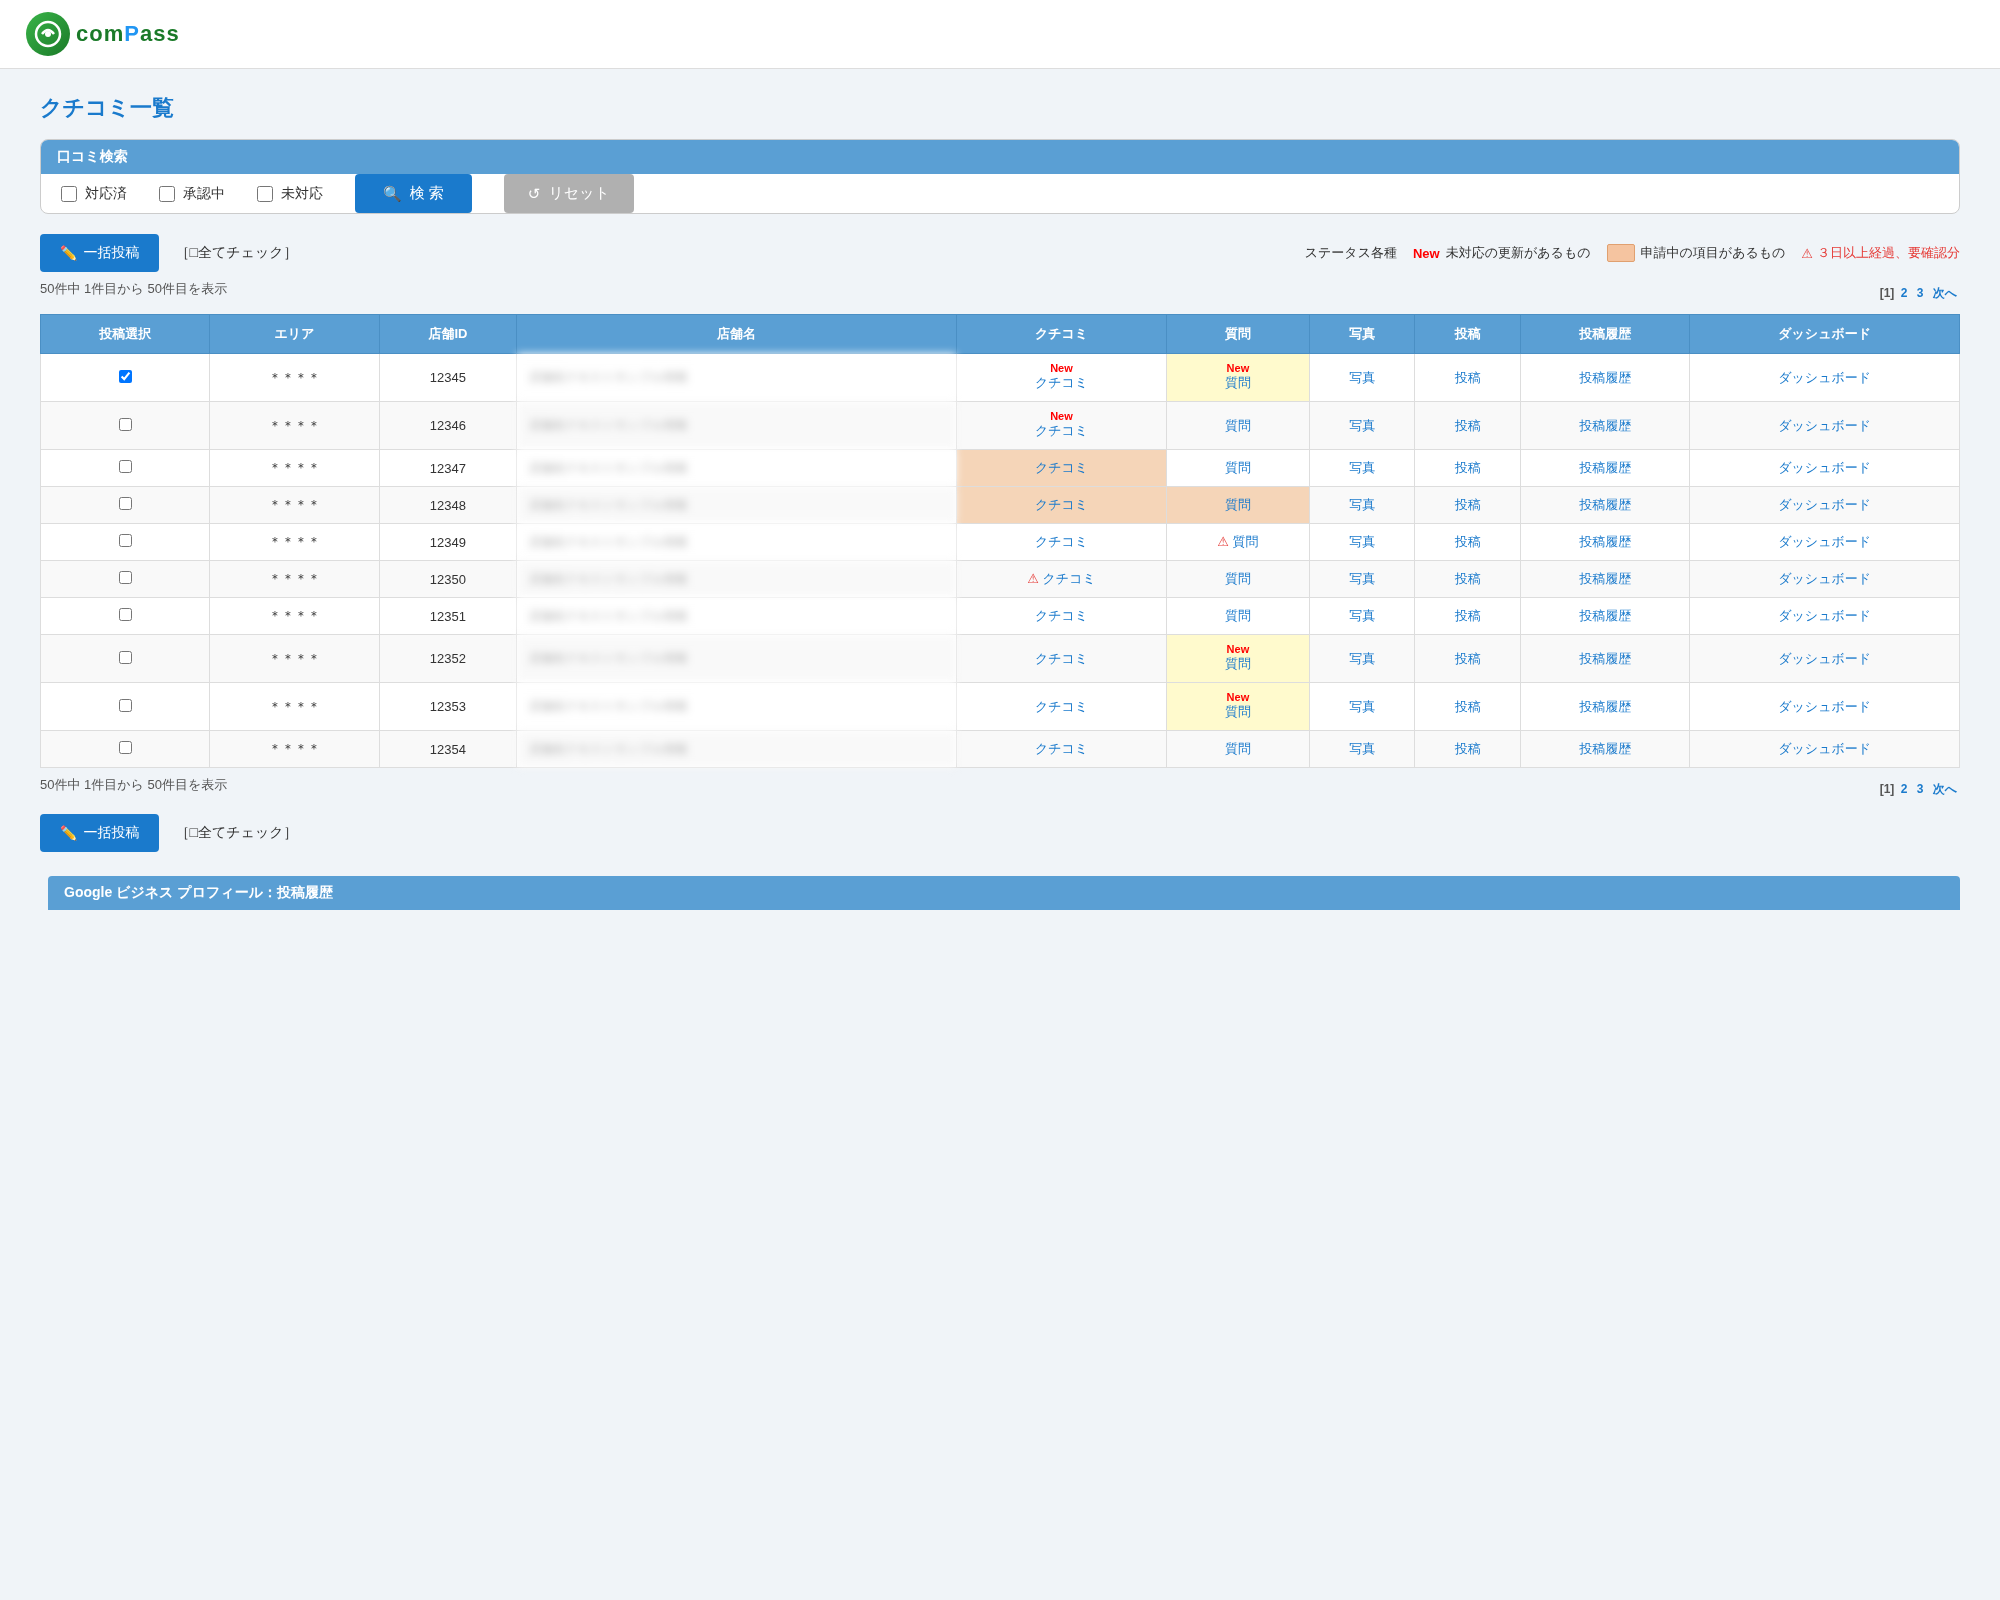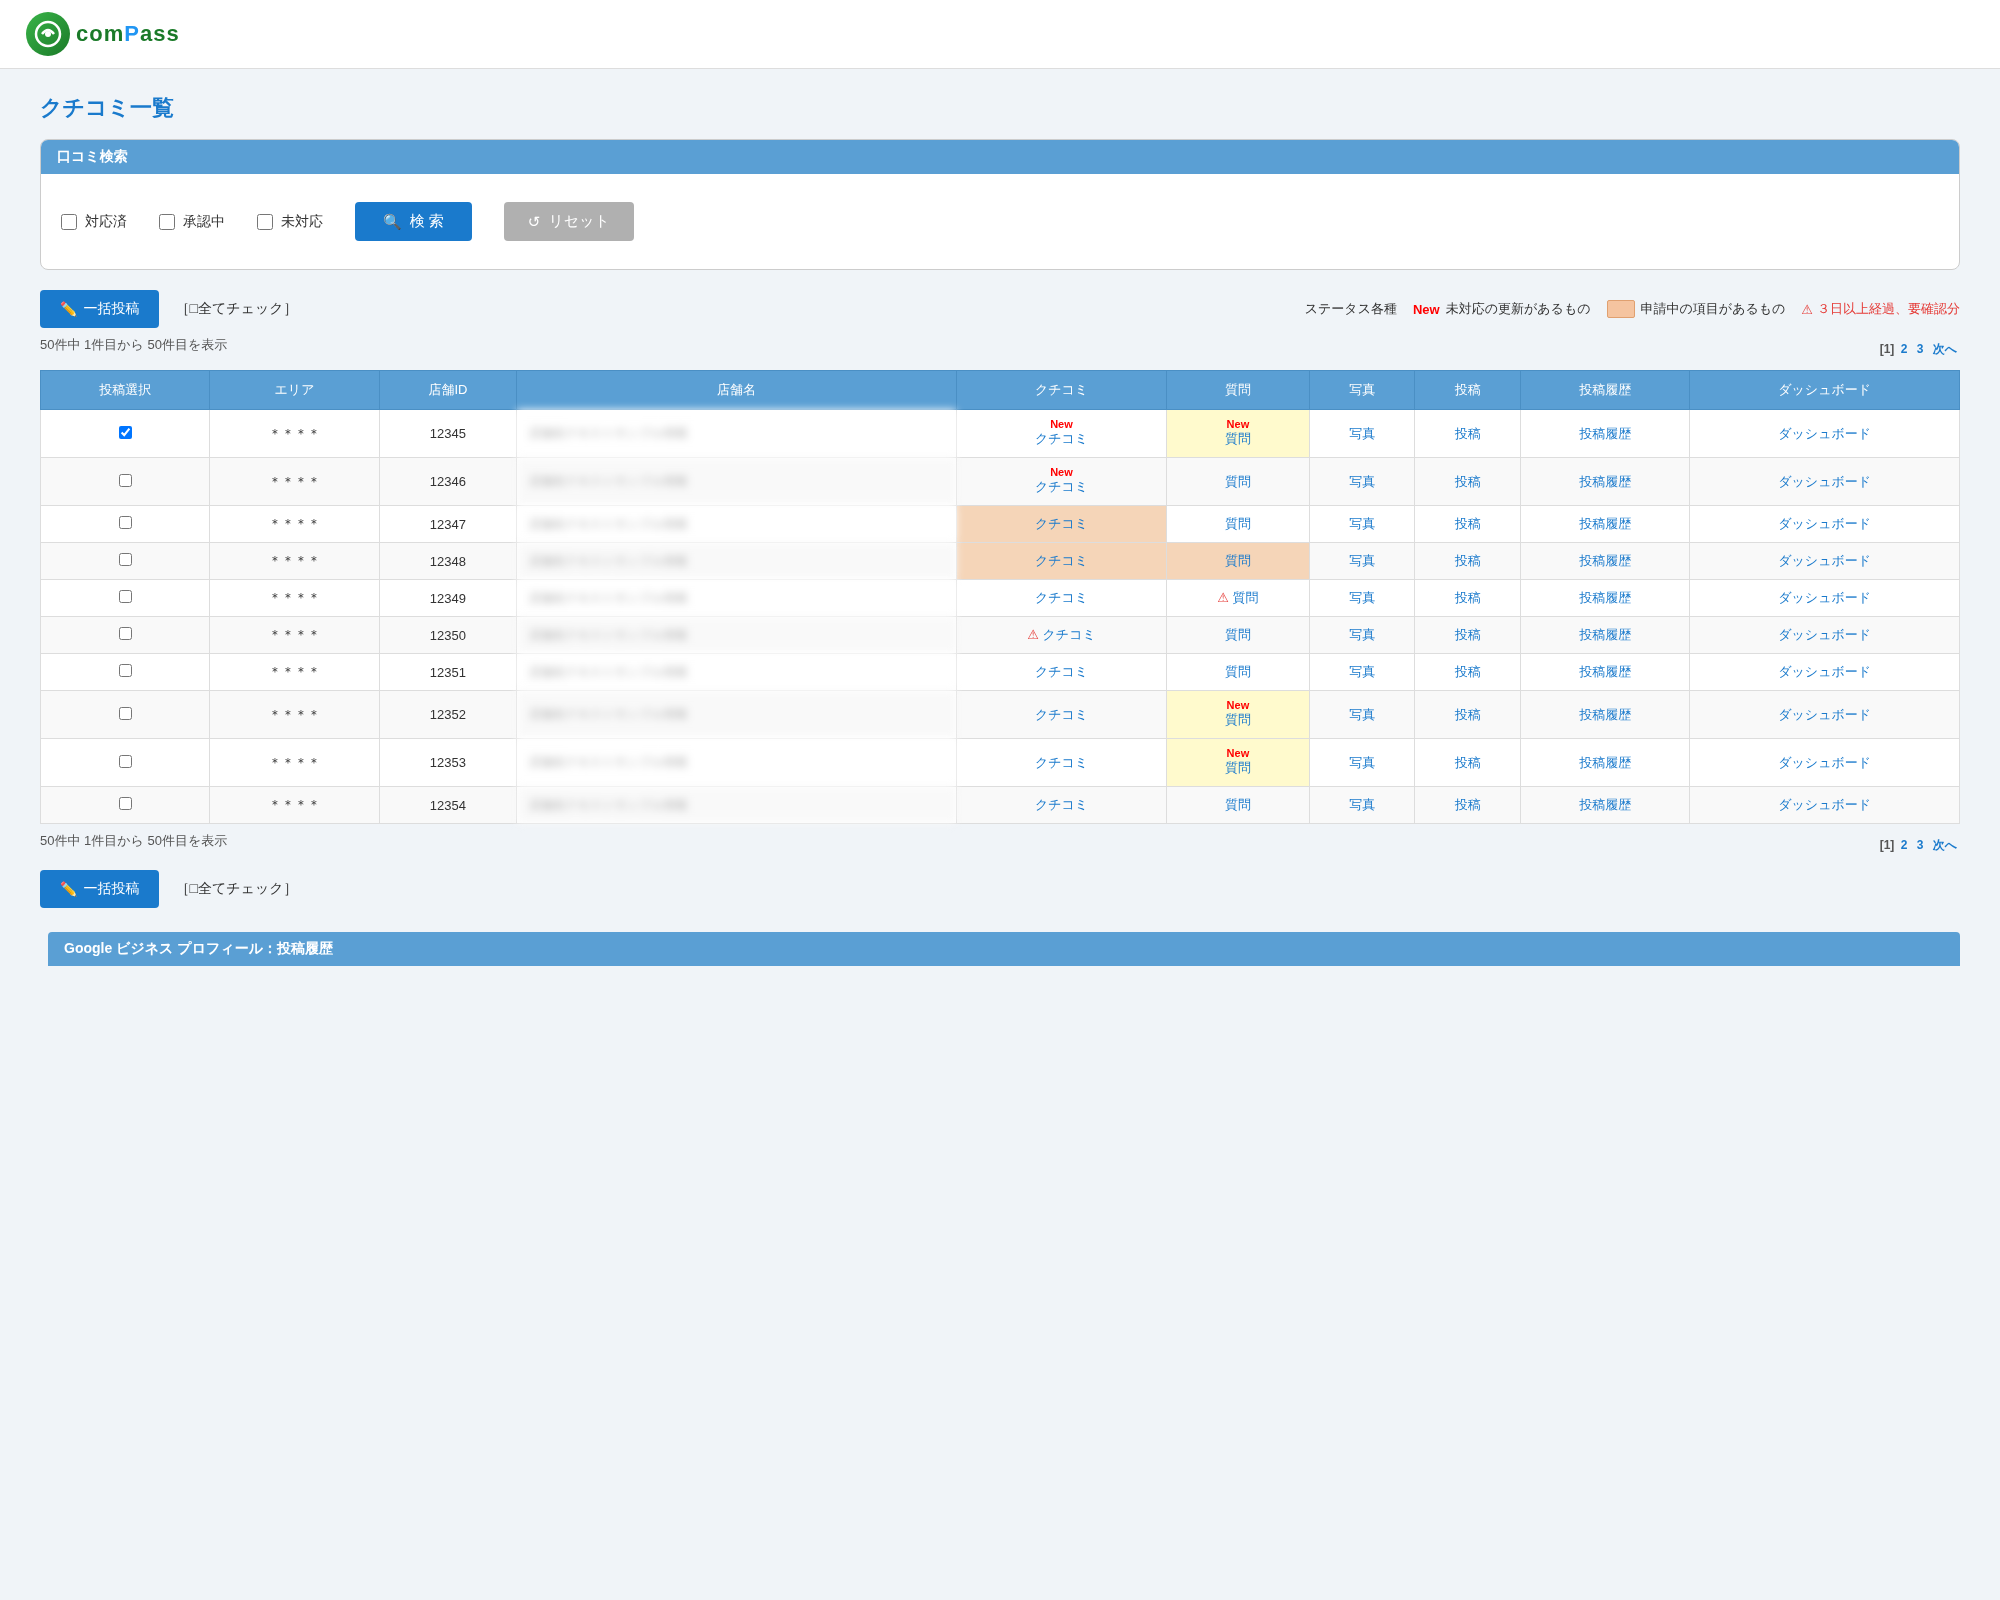--- a/index.html
+++ b/index.html
@@ -15,21 +15,21 @@
     .nav-item { font-size: 15px; color: #333; cursor: pointer; padding-bottom: 4px; text-decoration: none; }
     .nav-item.active { color: #1a7acc; border-bottom: 3px solid #1a7acc; font-weight: bold; }
 
     
     .page { padding: 24px 40px; }
     .page-title { font-size: 22px; color: #1a7acc; font-weight: bold; margin-bottom: 16px; }
 
     
     .search-box { background: #fff; border: 1px solid #ccc; border-radius: 8px; overflow: hidden; margin-bottom: 20px; }
     .search-box-header { background: #5a9fd4; color: #fff; padding: 8px 16px; font-size: 14px; font-weight: bold; }
-    .search-box-body { padding: 28px 20px; display: flex; align-items: center; gap: 32px; }
+    .search-box-body { padding: 0 20px; display: flex; align-items: center; gap: 32px; }
     .checkbox-group { display: flex; align-items: center; gap: 8px; }
     .checkbox-group input[type=checkbox] { width: 16px; height: 16px; cursor: pointer; }
     .checkbox-group label { font-size: 14px; color: #333; cursor: pointer; }
     .btn-search { background: #1a7acc; color: #fff; border: none; border-radius: 4px; padding: 10px 28px; font-size: 15px; cursor: pointer; display: flex; align-items: center; gap: 8px; }
     .btn-reset { background: #b0b0b0; color: #fff; border: none; border-radius: 4px; padding: 10px 24px; font-size: 15px; cursor: pointer; display: flex; align-items: center; gap: 8px; }
 
     
     .toolbar { display: flex; align-items: center; gap: 16px; margin-bottom: 8px; flex-wrap: wrap; }
     .btn-bulk { background: #1a7acc; color: #fff; border: none; border-radius: 4px; padding: 10px 20px; font-size: 14px; cursor: pointer; display: flex; align-items: center; gap: 6px; }
     .check-all { font-size: 14px; color: #333; cursor: pointer; }
@@ -40,21 +40,21 @@
     .legend-warning { color: #e53935; font-size: 13px; display: flex; align-items: center; gap: 4px; }
 
     
     .count-info { font-size: 13px; color: #555; margin-bottom: 8px; }
     .pagination { font-size: 12px; color: #555; font-weight: bold; }
     .pagination a { color: #1a7acc; text-decoration: none; margin: 0 3px; }
     .pagination-row { display: flex; justify-content: space-between; align-items: center; margin-bottom: 8px; }
 
     
     table { width: 100%; border-collapse: collapse; background: #fff; font-size: 13px; }
-    th { background: #5a9fd4; color: #fff; padding: 10px 8px; text-align: center; border: 1px solid #4a8fc4; font-weight: normal; }
+    th { background: #5a9fd4; color: #fff; padding: 10px 8px; text-align: center; border: 1px solid #4a8fc4; font-weight: bold; }
     td { padding: 9px 8px; text-align: center; border: 1px solid #ddd; }
     tr:nth-child(even) td { background: #f9f9f9; }
     tr:nth-child(odd) td { background: #fff; }
     td a { color: #1a7acc; text-decoration: none; }
     .cell-new { color: #f00; font-size: 11px; font-weight: bold; display: block; line-height: 1; }
     .bg-yellow { background: #fffacd !important; }
     .bg-peach { background: #f5d5b8 !important; }
     .warning-icon { color: #e53935; font-size: 13px; }
 
     

